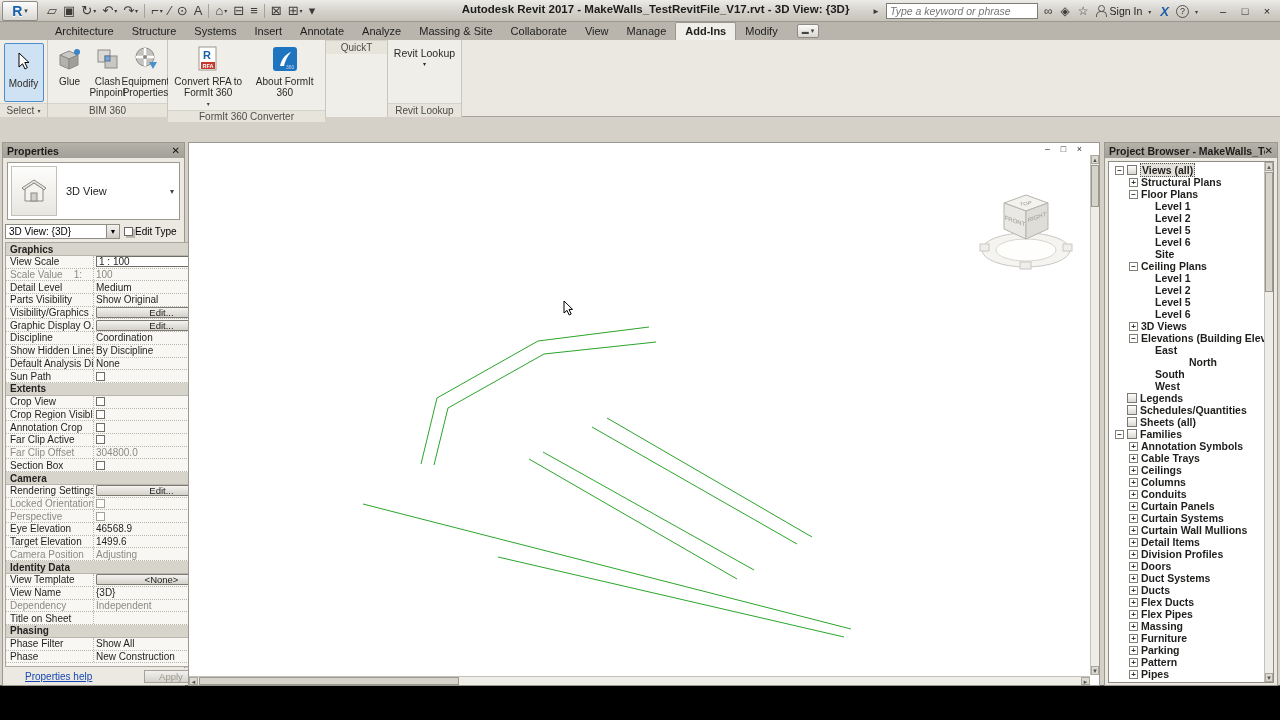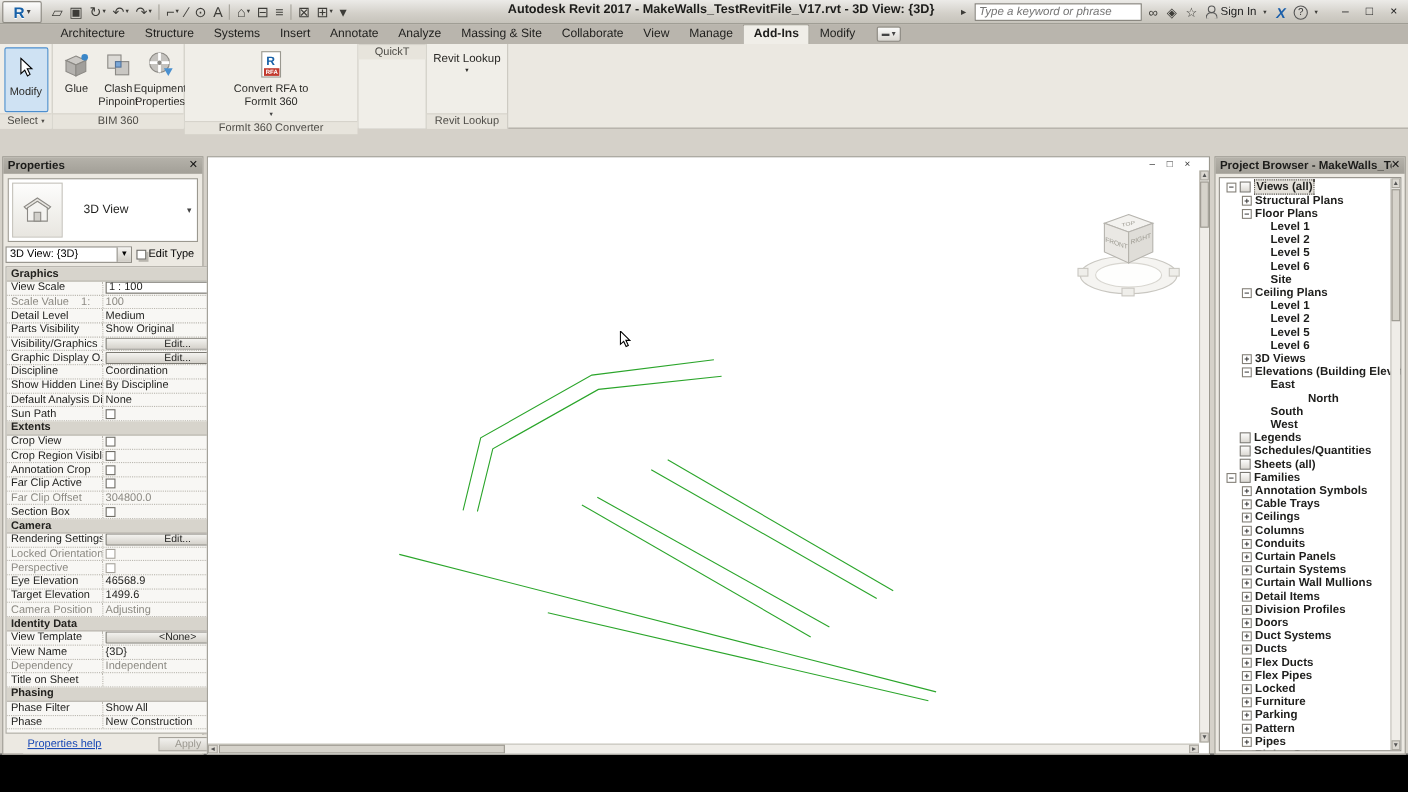--- a/index.html
+++ b/index.html
@@ -53,21 +53,21 @@
   .textdrop .mini-arrow{display:block;font-size:6px;margin-top:1px;}
 
   
   .palette{position:absolute;background:#ece9e2;border:1px solid #9b988f;}
   .pal-title{height:15px;background:linear-gradient(#b5b2aa,#a29f97);display:flex;align-items:center;justify-content:space-between;
     padding:0 4px;font-size:10.5px;font-weight:bold;color:#1c1c1a;}
   .pal-close{font-size:10px;color:#111;}
 
   
   #properties{left:2px;top:142px;width:183px;height:544px;}
-  .typebox{position:absolute;left:4px;top:19px;width:173px;height:58px;background:#fff;border:1px solid #9b988f;display:flex;align-items:center;gap:10px;}
+  .typebox{position:absolute;left:4px;top:19px;width:173px;height:58px;background:#fff;border:1px solid #9b988f;display:flex;align-items:center;}
   .typeicon{width:46px;height:50px;margin:3px;background:linear-gradient(#fdfdfc,#e8e6e0);border:1px solid #c4c1b9;display:flex;align-items:center;justify-content:center;}
   .typelabel{flex:1;font-size:11px;color:#1e1e1c;padding-left:6px;}
   .typearrow{font-size:8px;color:#444;padding-right:5px;}
   .instrow{position:absolute;left:2px;top:81px;width:179px;height:16px;display:flex;gap:2px;}
   .instsel{flex:1;height:15px;background:#fff;border:1px solid #8f8c84;font-size:10px;display:flex;align-items:center;justify-content:space-between;padding-left:3px;}
   .instsel .dd{width:13px;height:13px;background:linear-gradient(#f4f3f0,#cfccc5);border-left:1px solid #8f8c84;font-size:7px;display:flex;align-items:center;justify-content:center;}
   .edittype{width:62px;height:15px;display:flex;align-items:center;gap:2px;font-size:10px;padding-left:2px;}
   .et-icon{width:9px;height:9px;border:1px solid #6a6862;background:#fff;box-shadow:2px 2px 0 #b9b6ae;}
   .pgrid{position:absolute;left:2px;top:99px;width:207px;bottom:18px;background:#f8f7f4;border:1px solid #aaa79f;overflow:hidden;}
   .phead{height:13px;background:#d7d4cc;border-bottom:1px solid #b9b6ae;display:flex;align-items:center;justify-content:space-between;
@@ -293,20 +293,30 @@
             <span class="bicon">
               <svg width="22" height="26">
                   <rect x="2" y="1" width="17" height="23" fill="#fff" stroke="#9a988f"></rect>
                   <text x="6" y="13" font-size="11" font-weight="bold" fill="#1761a8">R</text>
                   <rect x="4" y="16" width="14" height="7" fill="#c23a2e"></rect>
                   <text x="5.5" y="21.5" font-size="5.5" fill="#fff" font-weight="bold">RFA</text>
                 </svg>
             </span>
             <span>Convert RFA to FormIt 360</span>
             <span class="mini-arrow">▾</span>
+          </div>
+          <div class="bigbtn" style="width:78px">
+            <span class="bicon">
+              <svg width="26" height="26">
+                  <rect x="1" y="1" width="24" height="24" rx="3" fill="#1f74c0"></rect>
+                  <path d="M8,20 C10,12 14,8 19,6 C15,11 13,15 12,20 Z" fill="#fff"></path>
+                  <text x="14" y="23" font-size="5" fill="#bcd8f2">360</text>
+                </svg>
+            </span>
+            <span>About FormIt 360</span>
           </div>
         </div>
         <div class="rlabel">
             <span>FormIt 360 Converter</span>
           </div>
       </div>
 
       <div class="rpanel" style="width:62px">
         <div class="rlabel">
             <span>QuickT</span>
@@ -722,21 +732,21 @@
             <div class="titem" style="padding-left: 20px;">
               <span class="texp">+</span>
               <span>Flex Ducts</span>
             </div>
             <div class="titem" style="padding-left: 20px;">
               <span class="texp">+</span>
               <span>Flex Pipes</span>
             </div>
             <div class="titem" style="padding-left: 20px;">
               <span class="texp">+</span>
-              <span>Locked</span>
+              <span>Massing</span>
             </div>
             <div class="titem" style="padding-left: 20px;">
               <span class="texp">+</span>
               <span>Furniture</span>
             </div>
             <div class="titem" style="padding-left: 20px;">
               <span class="texp">+</span>
               <span>Parking</span>
             </div>
             <div class="titem" style="padding-left: 20px;">

